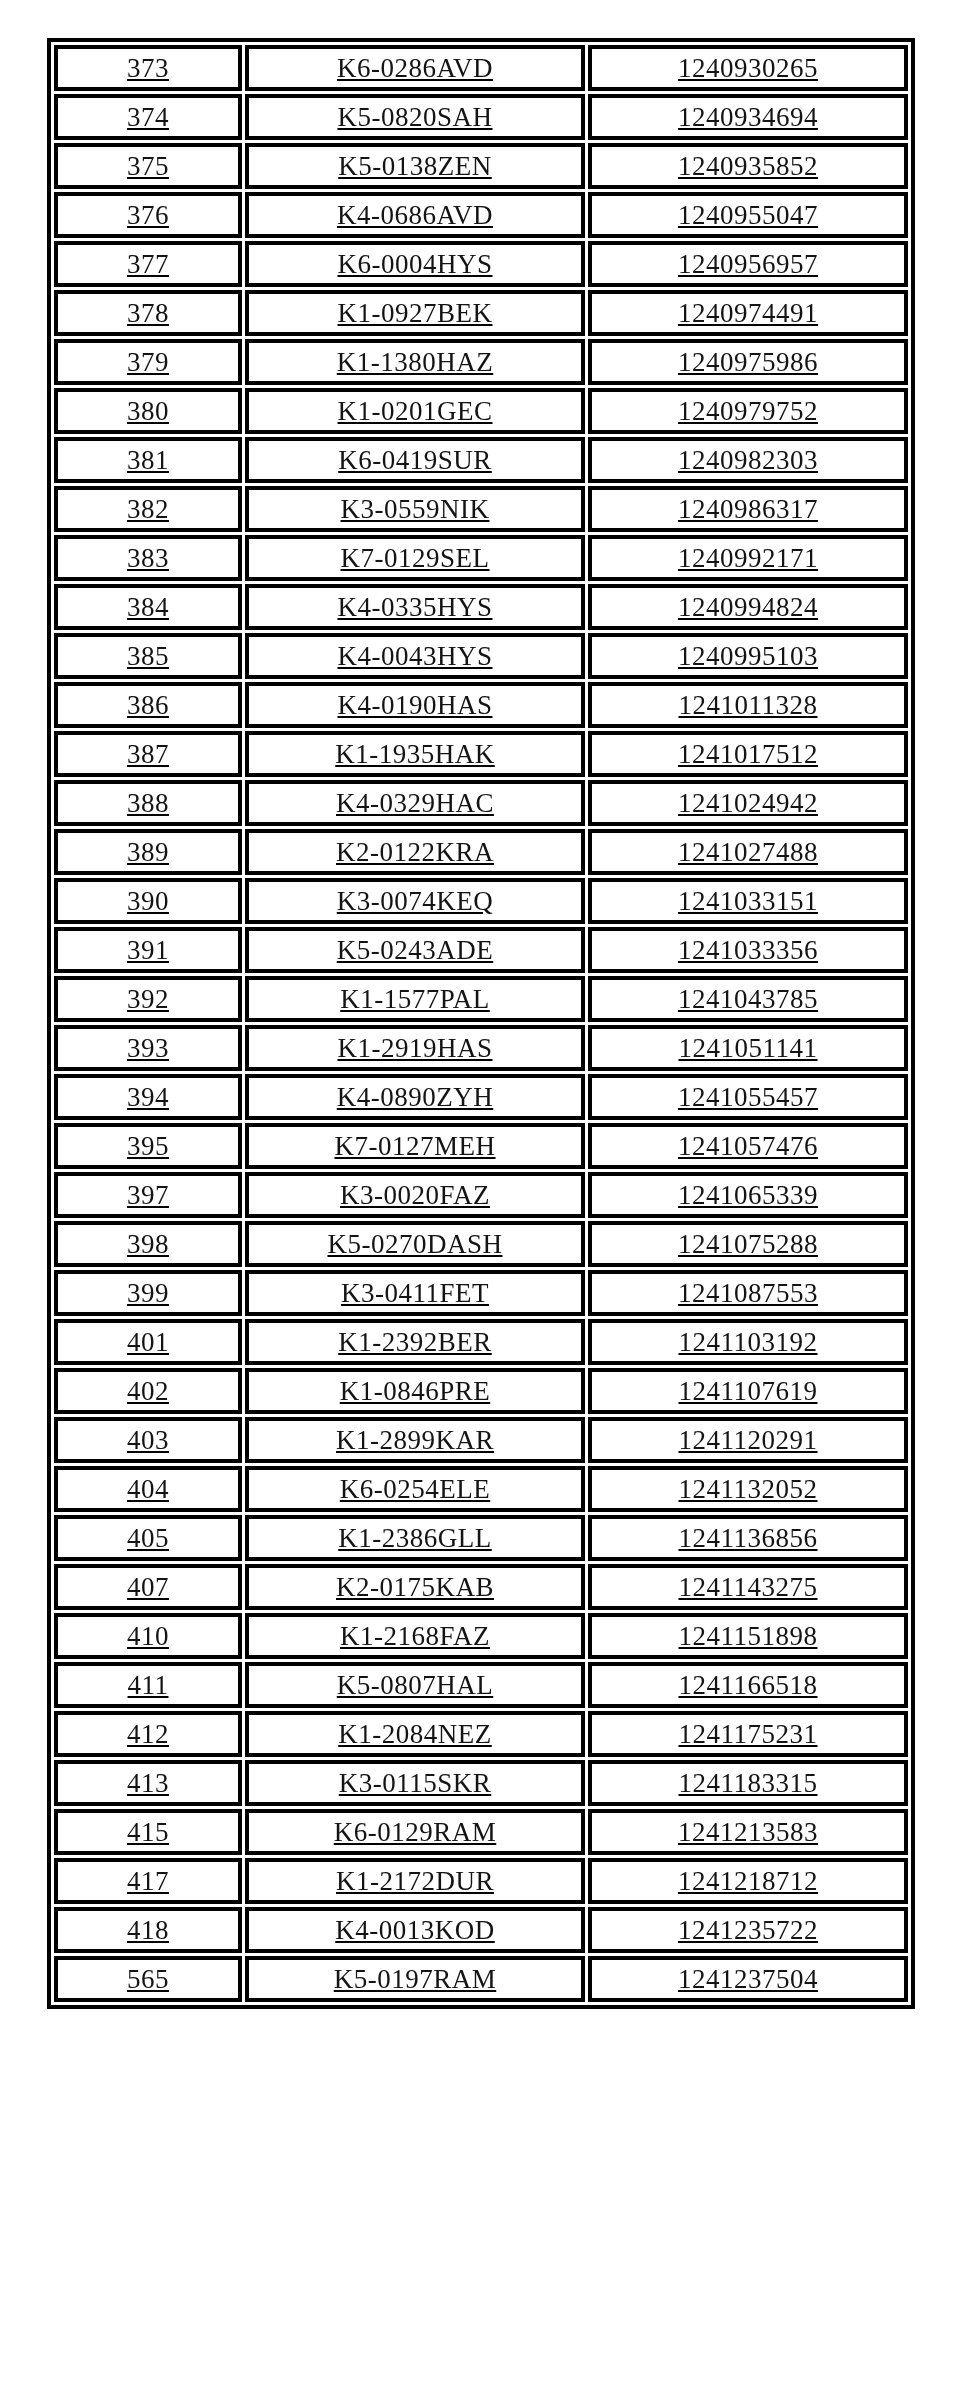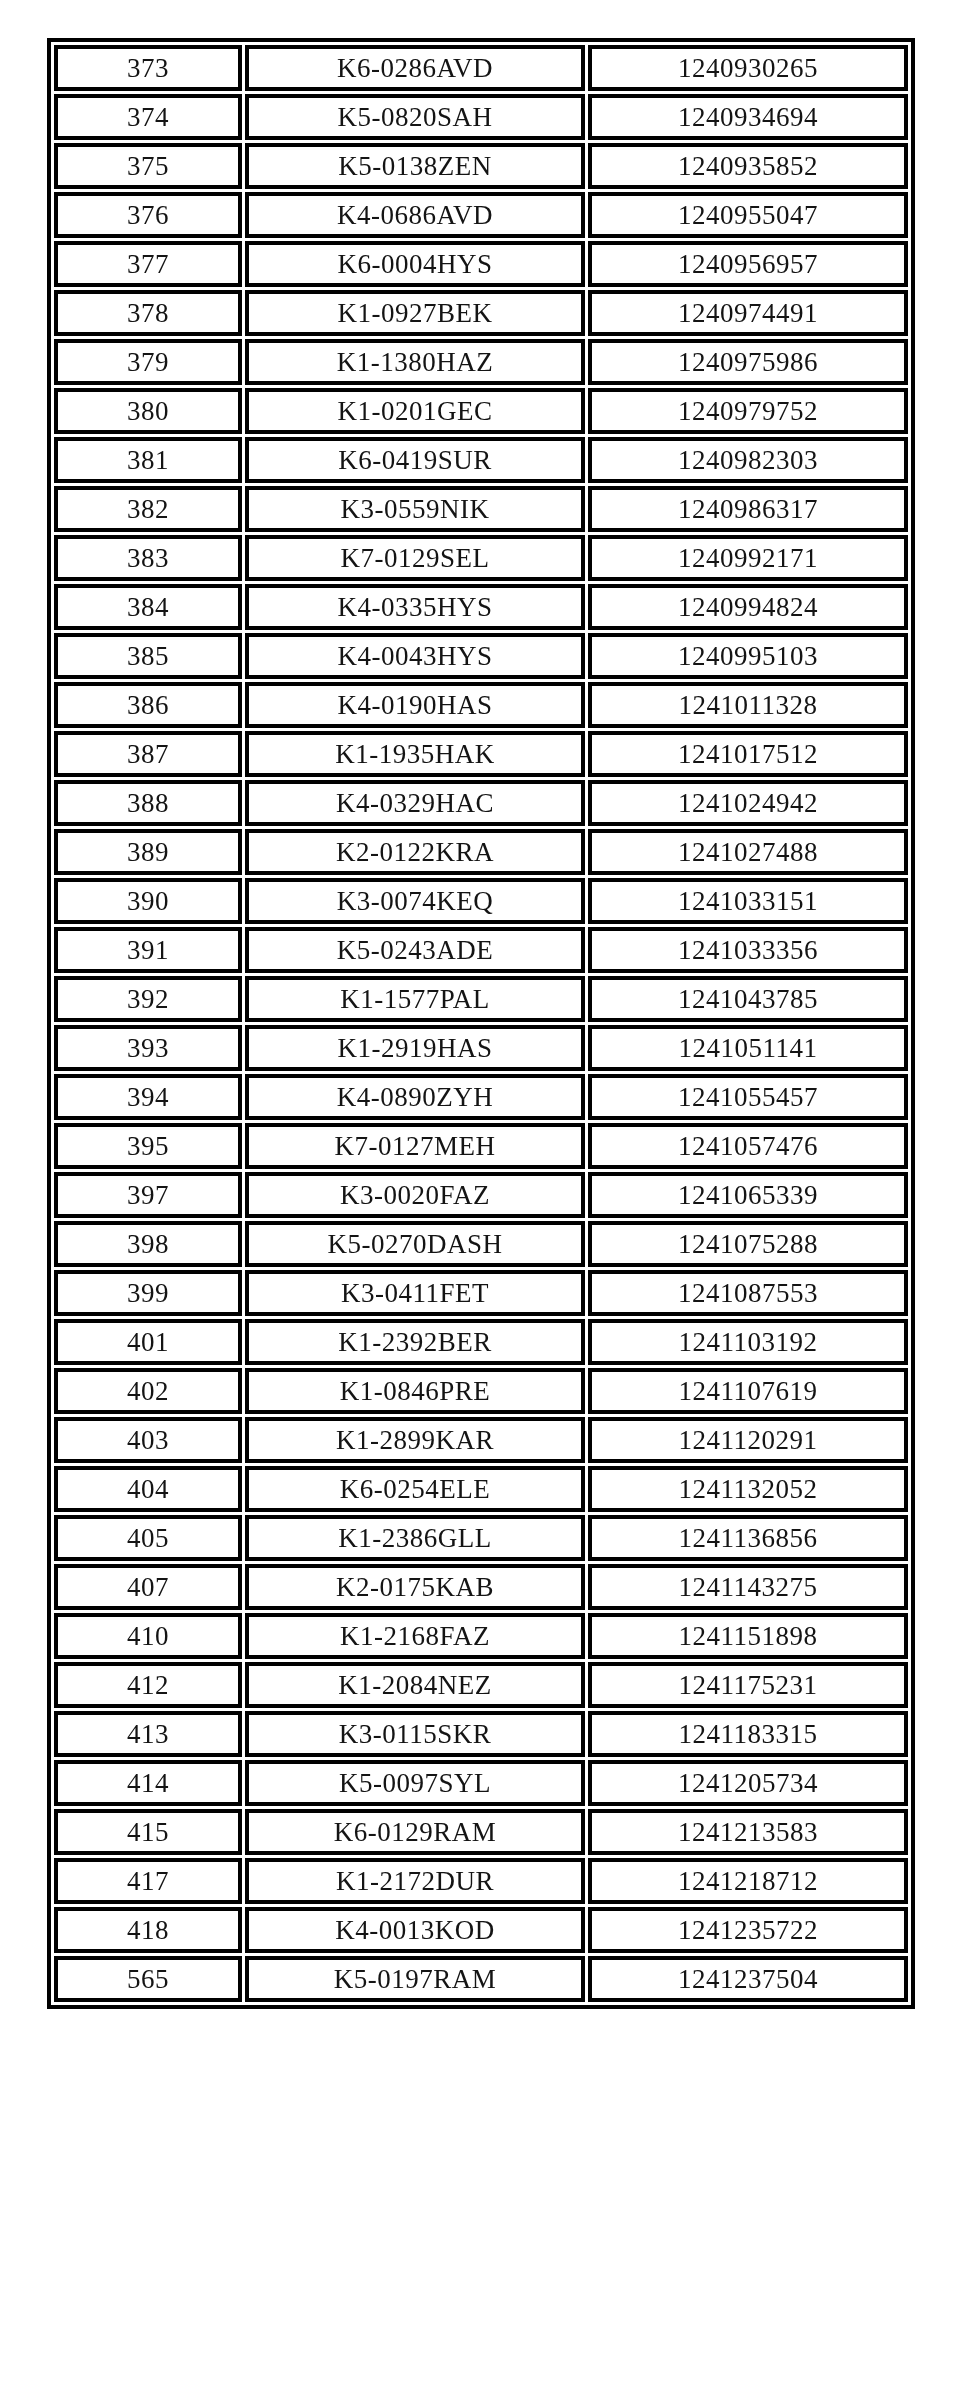--- a/index.html
+++ b/index.html
@@ -19,20 +19,21 @@
     left: 47px;
     top: 38px;
     width: 868px;
   }
   table.data-table {
     border-collapse: separate;
     border-spacing: 3px;
     border: 4px solid #000000;
     table-layout: fixed;
     width: 868px;
+    text-decoration: underline;
   }
   table.data-table td {
     box-sizing: border-box;
     border: 4px solid #000000;
     height: 46px; 
     padding: 0;
     text-align: center;
     vertical-align: middle;
     font-size: 27px;
     letter-spacing: 0.5px;
@@ -215,33 +216,33 @@
     <td>407</td>
     <td>K2-0175KAB</td>
     <td>1241143275</td>
   </tr>
         <tr>
     <td>410</td>
     <td>K1-2168FAZ</td>
     <td>1241151898</td>
   </tr>
         <tr>
+    <td>411</td>
+    <td>K5-0807HAL</td>
+    <td>1241166518</td>
+  </tr>
+        <tr>
     <td>412</td>
     <td>K1-2084NEZ</td>
     <td>1241175231</td>
   </tr>
         <tr>
     <td>413</td>
     <td>K3-0115SKR</td>
     <td>1241183315</td>
-  </tr>
-        <tr>
-    <td>414</td>
-    <td>K5-0097SYL</td>
-    <td>1241205734</td>
   </tr>
         <tr>
     <td>415</td>
     <td>K6-0129RAM</td>
     <td>1241213583</td>
   </tr>
         <tr>
     <td>417</td>
     <td>K1-2172DUR</td>
     <td>1241218712</td>

